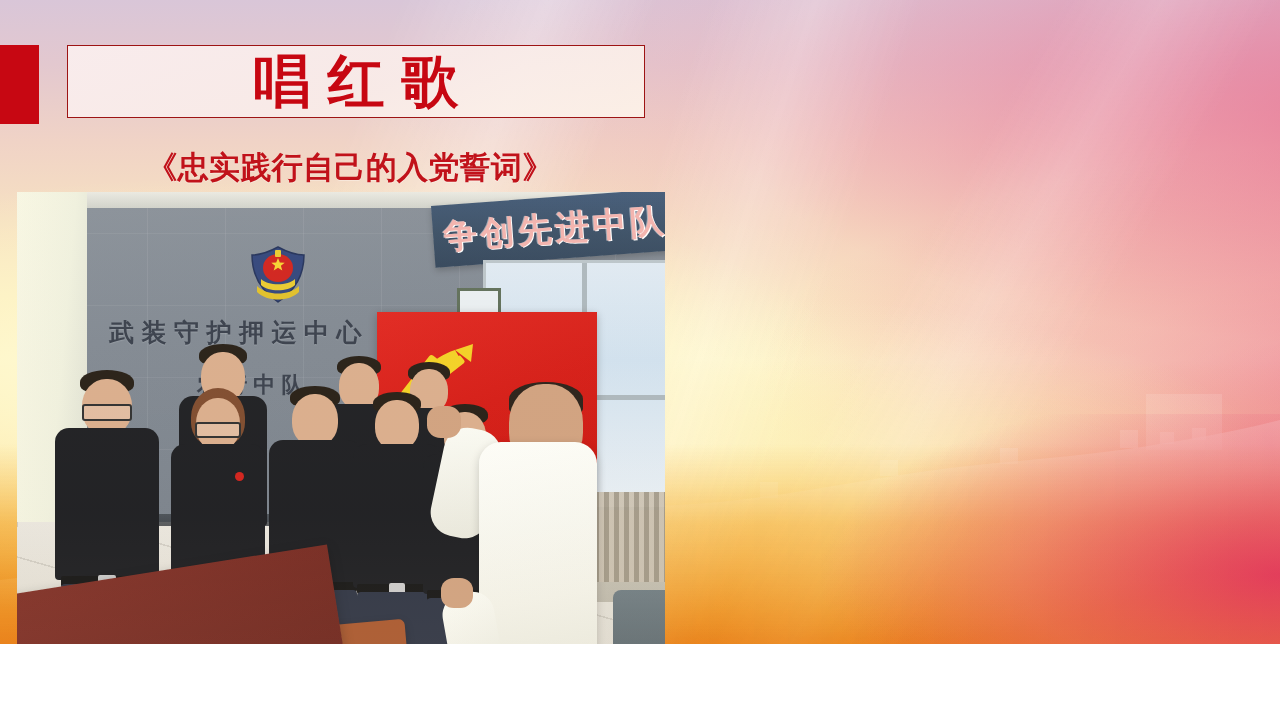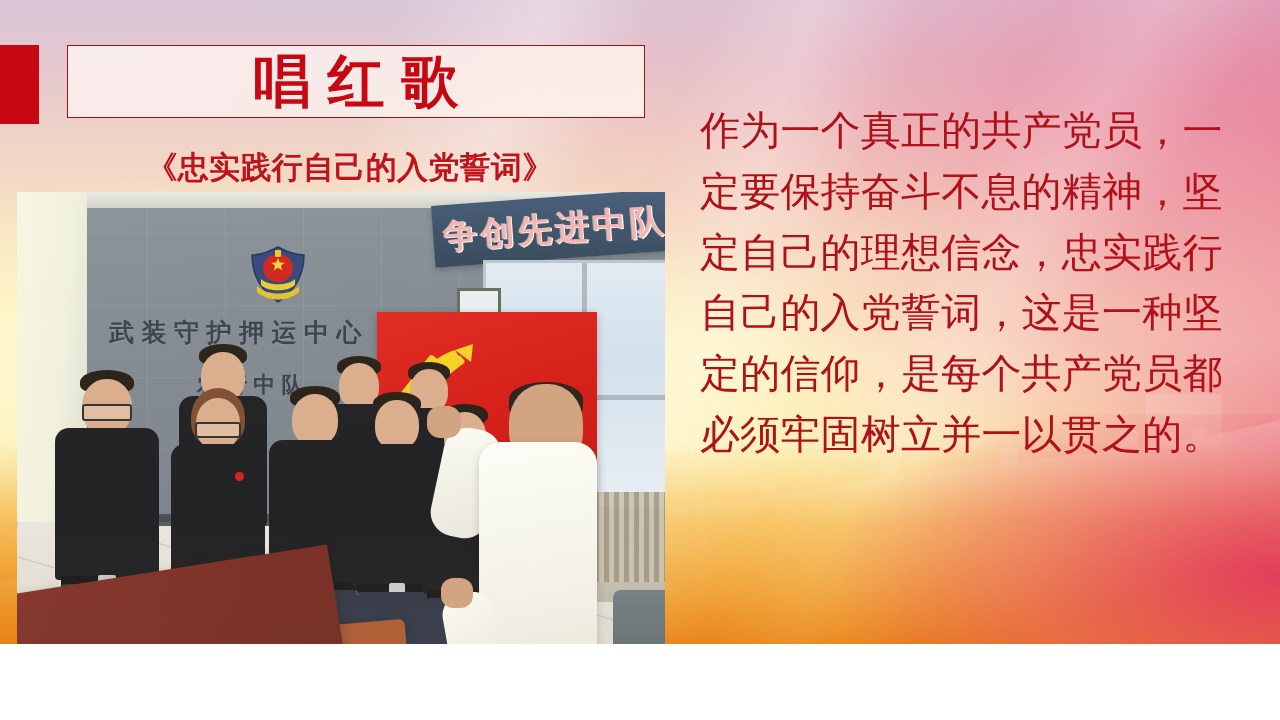--- a/index.html
+++ b/index.html
@@ -509,17 +509,14 @@
         <div class="ph-chair-slot"></div>
         <div class="ph-chair-medal"></div>
       </div>
       <div class="ph-table"></div>
 
       <div class="ph-tint"></div>
     </div>
     <div class="ph-bottomstrip"></div>
   </div>
 
-  <div class="body-text">
-    <p>作为一个真正的共产党员，一定要保持奋斗不息的精神，坚定自己的理想信念，忠实践行自己的入党誓词，这是一种坚定的信仰，是每个共产党员都必须牢固树立并一以贯之的。</p>
-  </div>
 
 </div>
 
 </body></html>

